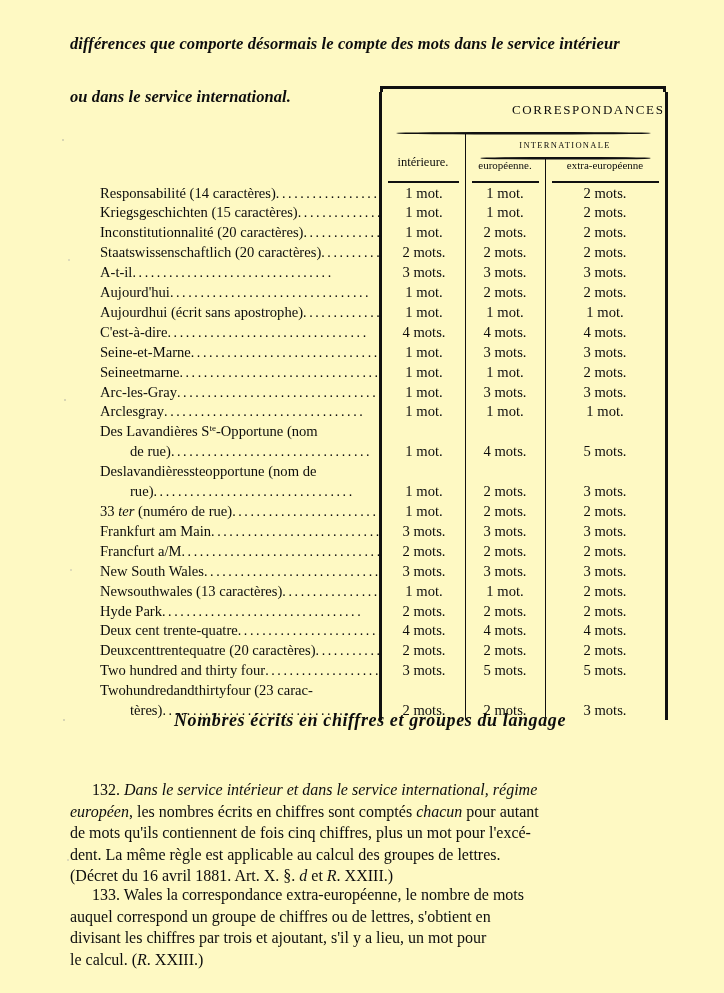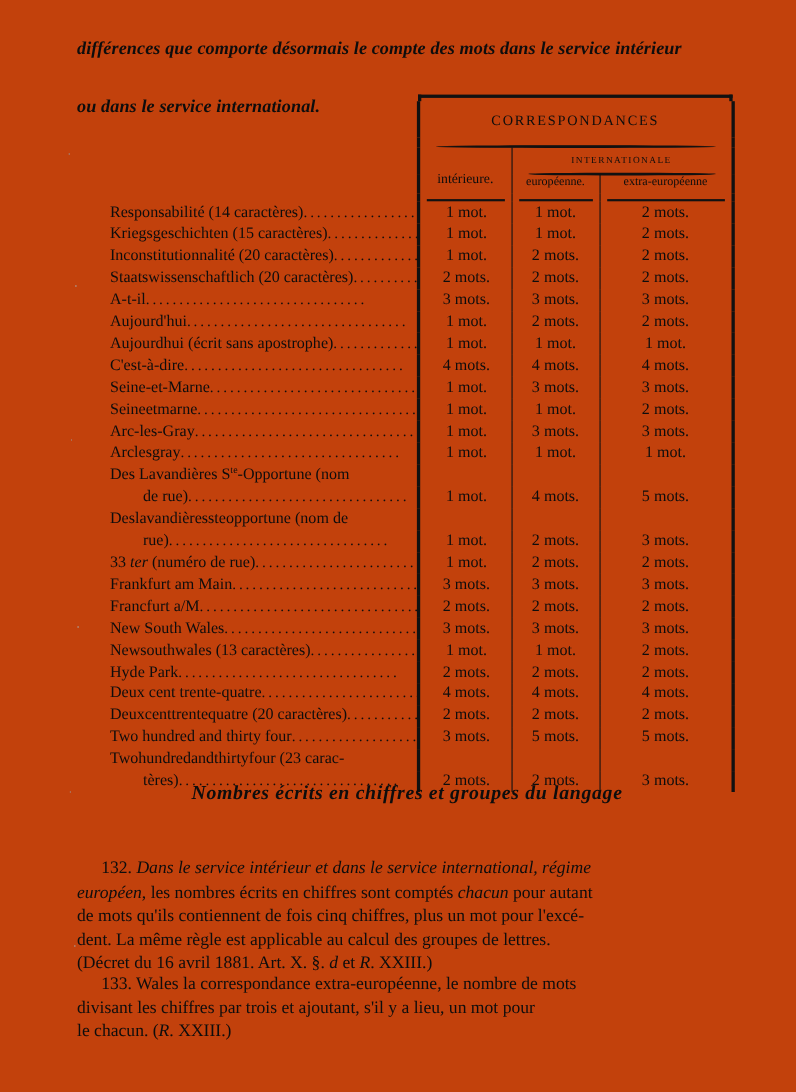--- a/index.html
+++ b/index.html
@@ -12,21 +12,21 @@
     height: 993px;
     position: relative;
     font-family: "Liberation Serif", "DejaVu Serif", serif;
     color: #0d0d0d;
     overflow: hidden;
   }
 
   .page {
     position: absolute;
     inset: 0;
-    background: #c2410c;
+    background: #fef9c3;
   }
 
   
   .intro {
     position: absolute;
     left: 70px;
     top: 33px;
     width: 600px;
     font-style: italic;
     font-size: 16.5px;
@@ -68,21 +68,21 @@
     border-left: 3px solid #111;
     border-right: 3px solid #111;
     height: 3px;
   }
 
   .cell-box-l { border-left: 3px solid #111; }
   .cell-box-r { border-right: 3px solid #111; }
   .vsep { border-left: 1.5px solid #111; }
 
   .hdr-corr {
-    text-align: center;
+    text-align: right;
     font-size: 13px;
     letter-spacing: 1.6px;
     padding: 7px 0 4px 0 !important;
     height: 22px;
     vertical-align: middle !important;
   }
   .rule-wide {
     height: 9px;
   }
   .rule-wide .swell {
@@ -450,17 +450,18 @@
     <span class="line">de mots qu'ils contiennent de fois cinq chiffres, plus un mot pour l'excé-</span>
     <span class="line">dent. La même règle est applicable au calcul des groupes de lettres.</span>
     <span class="line"><span>(Décret du 16 avril 1881. Art. X. §. </span><span class="it">d</span><span> et </span><span class="it">R</span><span>. XXIII.)</span></span>
   </div>
 
   <div class="para" id="para133">
     <span class="line">
       <span class="indent"></span><span>133.</span>
       <span>Wales la correspondance extra-européenne, le nombre de mots</span>
     </span>
+    <span class="line">auquel correspond un groupe de chiffres ou de lettres, s'obtient en</span>
     <span class="line">divisant les chiffres par trois et ajoutant, s'il y a lieu, un mot pour</span>
-    <span class="line"><span>le chacun. (</span><span class="it">R</span><span>. XXIII.)</span></span>
+    <span class="line"><span>le calcul. (</span><span class="it">R</span><span>. XXIII.)</span></span>
   </div>
 
 </div>
 
 </body></html>

